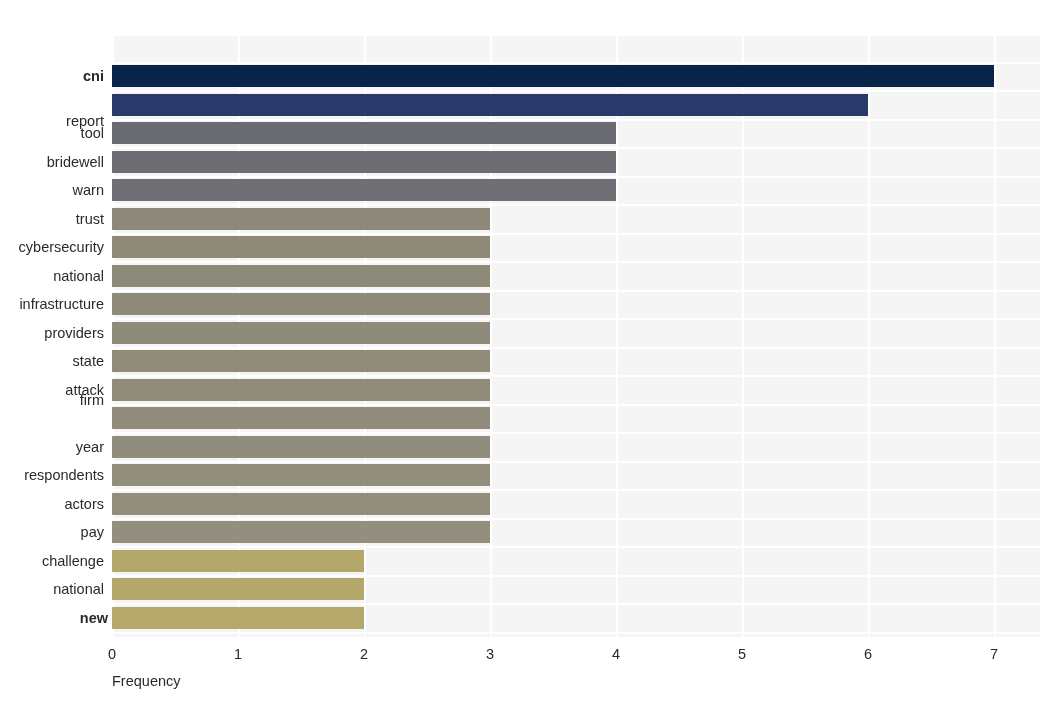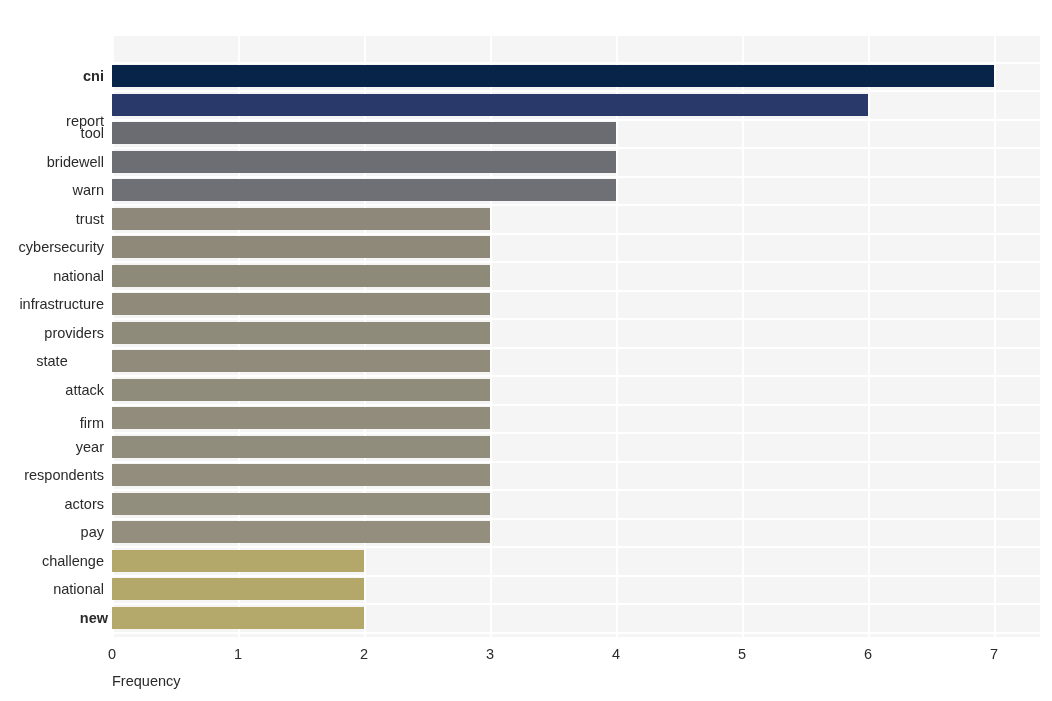--- a/index.html
+++ b/index.html
@@ -163,23 +163,23 @@
       <div class="ylabel" style="top: 67px; left: 0px; font-weight: bold;">cni</div>
       <div class="ylabel" style="top: 95.5px; left: 0px; margin-top: 16px;">report</div>
       <div class="ylabel" style="top: 124px; left: 0px;">tool</div>
       <div class="ylabel" style="top: 152.5px; left: 0px;">bridewell</div>
       <div class="ylabel" style="top: 181px; left: 0px;">warn</div>
       <div class="ylabel" style="top: 209.5px; left: 0px;">trust</div>
       <div class="ylabel" style="top: 238px; left: 0px;">cybersecurity</div>
       <div class="ylabel" style="top: 266.5px; left: 0px;">national</div>
       <div class="ylabel" style="top: 295px; left: 0px;">infrastructure</div>
       <div class="ylabel" style="top: 323.5px; left: 0px;">providers</div>
-      <div class="ylabel" style="top: 352px; left: 0px; text-align: center;">state</div>
+      <div class="ylabel" style="top: 352px; left: 0px;">state</div>
       <div class="ylabel" style="top: 380.5px; left: 0px;">attack</div>
-      <div class="ylabel" style="top: 414px; left: 0px;">firm</div>
+      <div class="ylabel" style="top: 391px; left: 0px;">firm</div>
       <div class="ylabel" style="top: 437.5px; left: 0px;">year</div>
       <div class="ylabel" style="top: 466px; left: 0px;">respondents</div>
       <div class="ylabel" style="top: 494.5px; left: 0px;">actors</div>
       <div class="ylabel" style="top: 523px; left: 0px;">pay</div>
       <div class="ylabel" style="top: 551.5px; left: 0px;">challenge</div>
       <div class="ylabel" style="top: 580px; left: 0px;">national</div>
       <div class="ylabel" style="top: 608.5px; left: 4px; font-weight: bold;">new</div>
       <div class="xlabel" style="left: 112px;">0</div>
       <div class="xlabel" style="left: 238px;">1</div>
       <div class="xlabel" style="left: 364px;">2</div>

